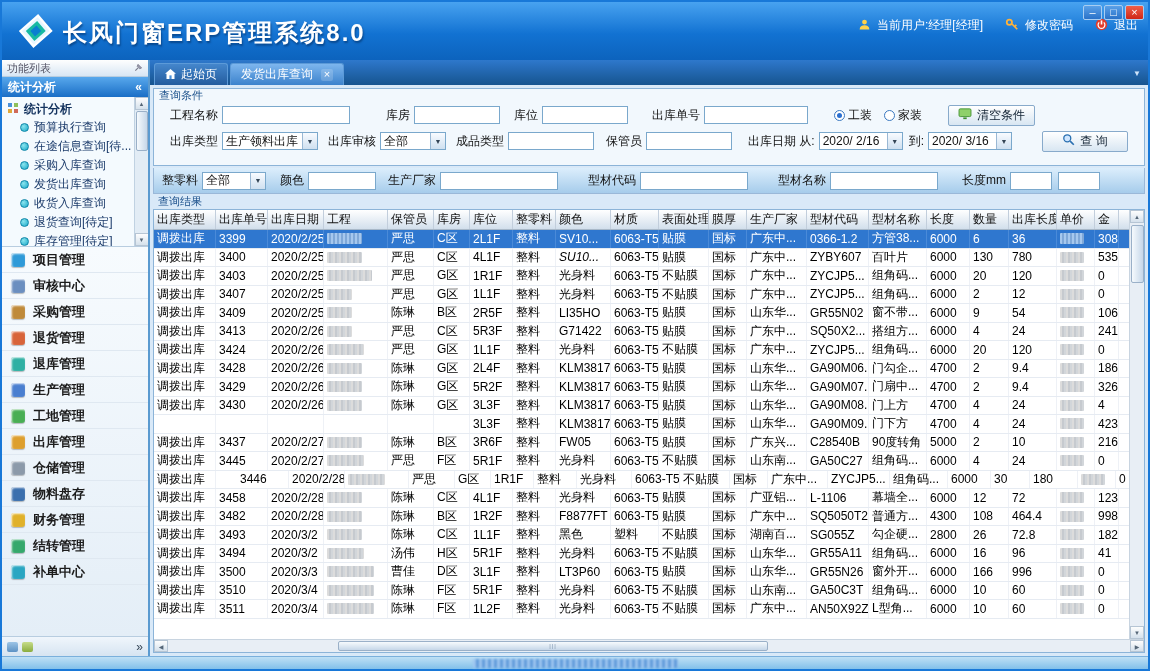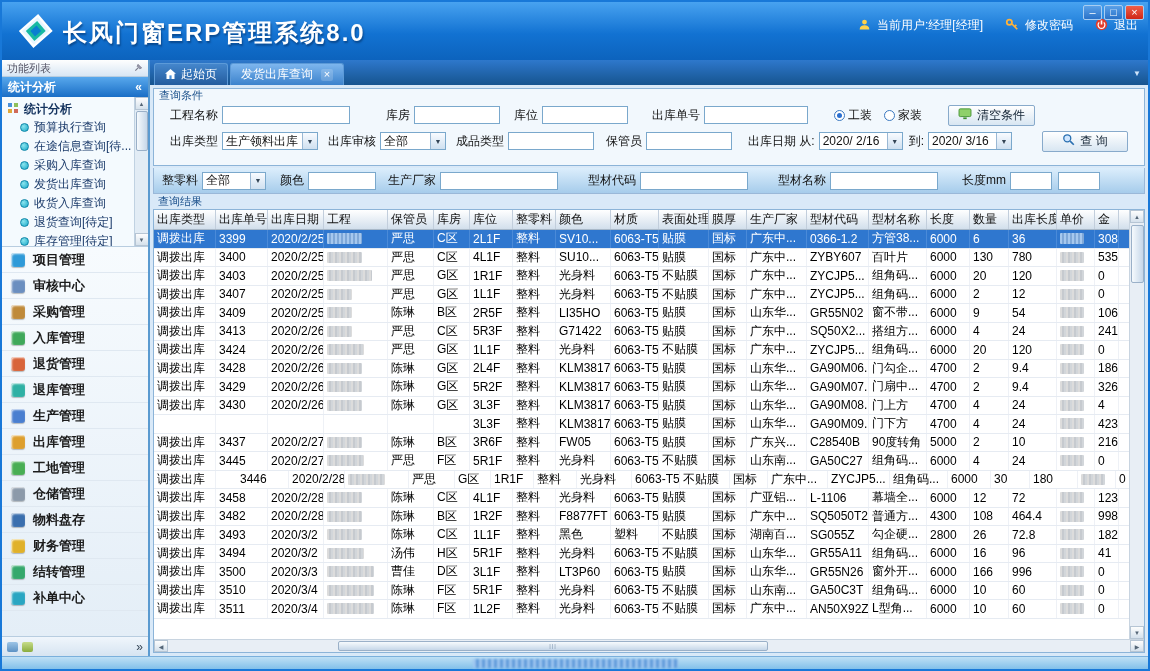--- a/index.html
+++ b/index.html
@@ -215,42 +215,38 @@
           </div>
           <div class="menu-item">
             <span class="mi" style="background: rgb(107, 143, 192);"></span>
             <span>审核中心</span>
           </div>
           <div class="menu-item">
             <span class="mi" style="background: rgb(191, 138, 58);"></span>
             <span>采购管理</span>
           </div>
           <div class="menu-item">
-            <span class="mi" style="background: rgb(63, 168, 90);"></span>
-            <span>入库管理</span>
-          </div>
-          <div class="menu-item">
             <span class="mi" style="background: rgb(216, 100, 58);"></span>
             <span>退货管理</span>
           </div>
           <div class="menu-item">
             <span class="mi" style="background: rgb(47, 176, 164);"></span>
             <span>退库管理</span>
           </div>
           <div class="menu-item">
             <span class="mi" style="background: rgb(74, 127, 208);"></span>
             <span>生产管理</span>
           </div>
           <div class="menu-item">
+            <span class="mi" style="background: rgb(73, 174, 84);"></span>
+            <span>工地管理</span>
+          </div>
+          <div class="menu-item">
             <span class="mi" style="background: rgb(221, 159, 46);"></span>
             <span>出库管理</span>
-          </div>
-          <div class="menu-item">
-            <span class="mi" style="background: rgb(73, 174, 84);"></span>
-            <span>工地管理</span>
           </div>
           <div class="menu-item">
             <span class="mi" style="background: rgb(140, 154, 170);"></span>
             <span>仓储管理</span>
           </div>
           <div class="menu-item">
             <span class="mi" style="background: rgb(58, 111, 174);"></span>
             <span>物料盘存</span>
           </div>
           <div class="menu-item">
@@ -433,21 +429,21 @@
                   <div class="td" style="width: 62px;">调拨出库</div>
                   <div class="td" style="width: 52px;">3400</div>
                   <div class="td" style="width: 56px;">2020/2/25</div>
                   <div class="td" style="width: 64px;">
                     <span class="censor">华▓原▓</span>
                   </div>
                   <div class="td" style="width: 46px;">严思</div>
                   <div class="td" style="width: 36px;">C区</div>
                   <div class="td" style="width: 43px;">4L1F</div>
                   <div class="td" style="width: 43px;">整料</div>
-                  <div class="td" style="width: 55px;">SU10...</div>
+                  <div class="td" style="width: 55px; font-style: italic;">SU10...</div>
                   <div class="td" style="width: 48px;">6063-T5</div>
                   <div class="td" style="width: 50px;">贴膜</div>
                   <div class="td" style="width: 38px;">国标</div>
                   <div class="td" style="width: 60px;">广东中...</div>
                   <div class="td" style="width: 62px;">ZYBY607</div>
                   <div class="td" style="width: 58px;">百叶片</div>
                   <div class="td" style="width: 43px;">6000</div>
                   <div class="td" style="width: 39px;">130</div>
                   <div class="td" style="width: 48px;">780</div>
                   <div class="td" style="width: 38px;">

